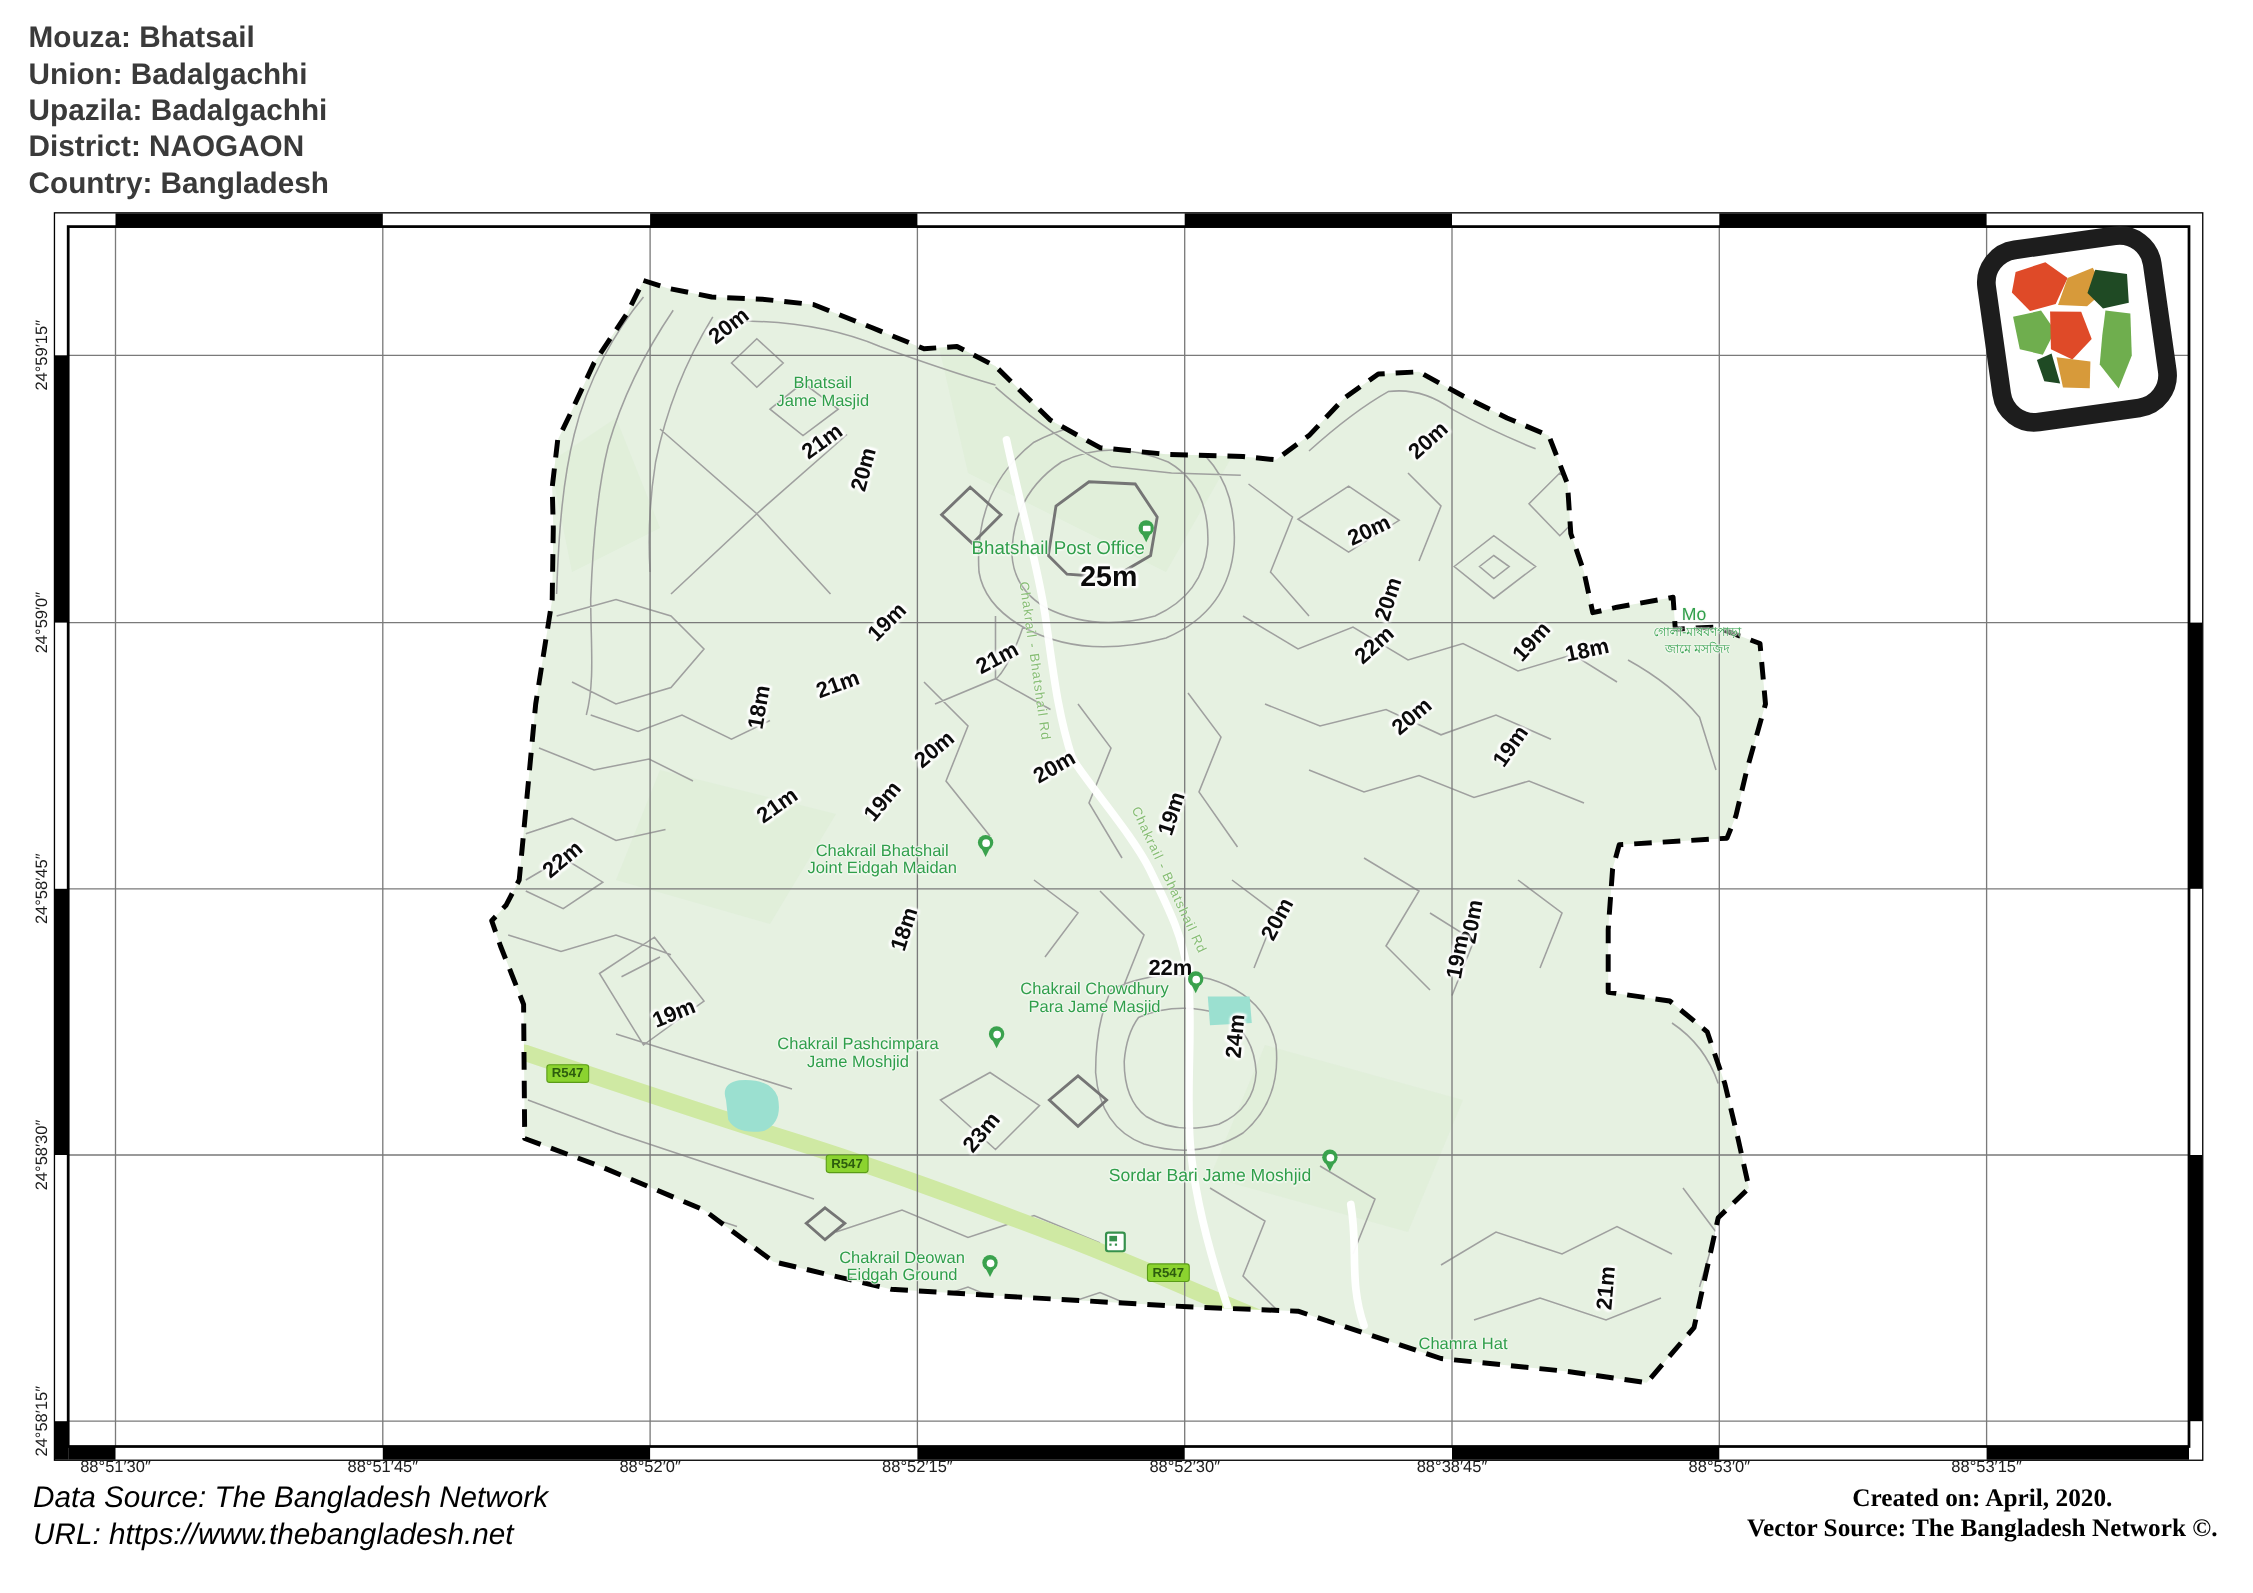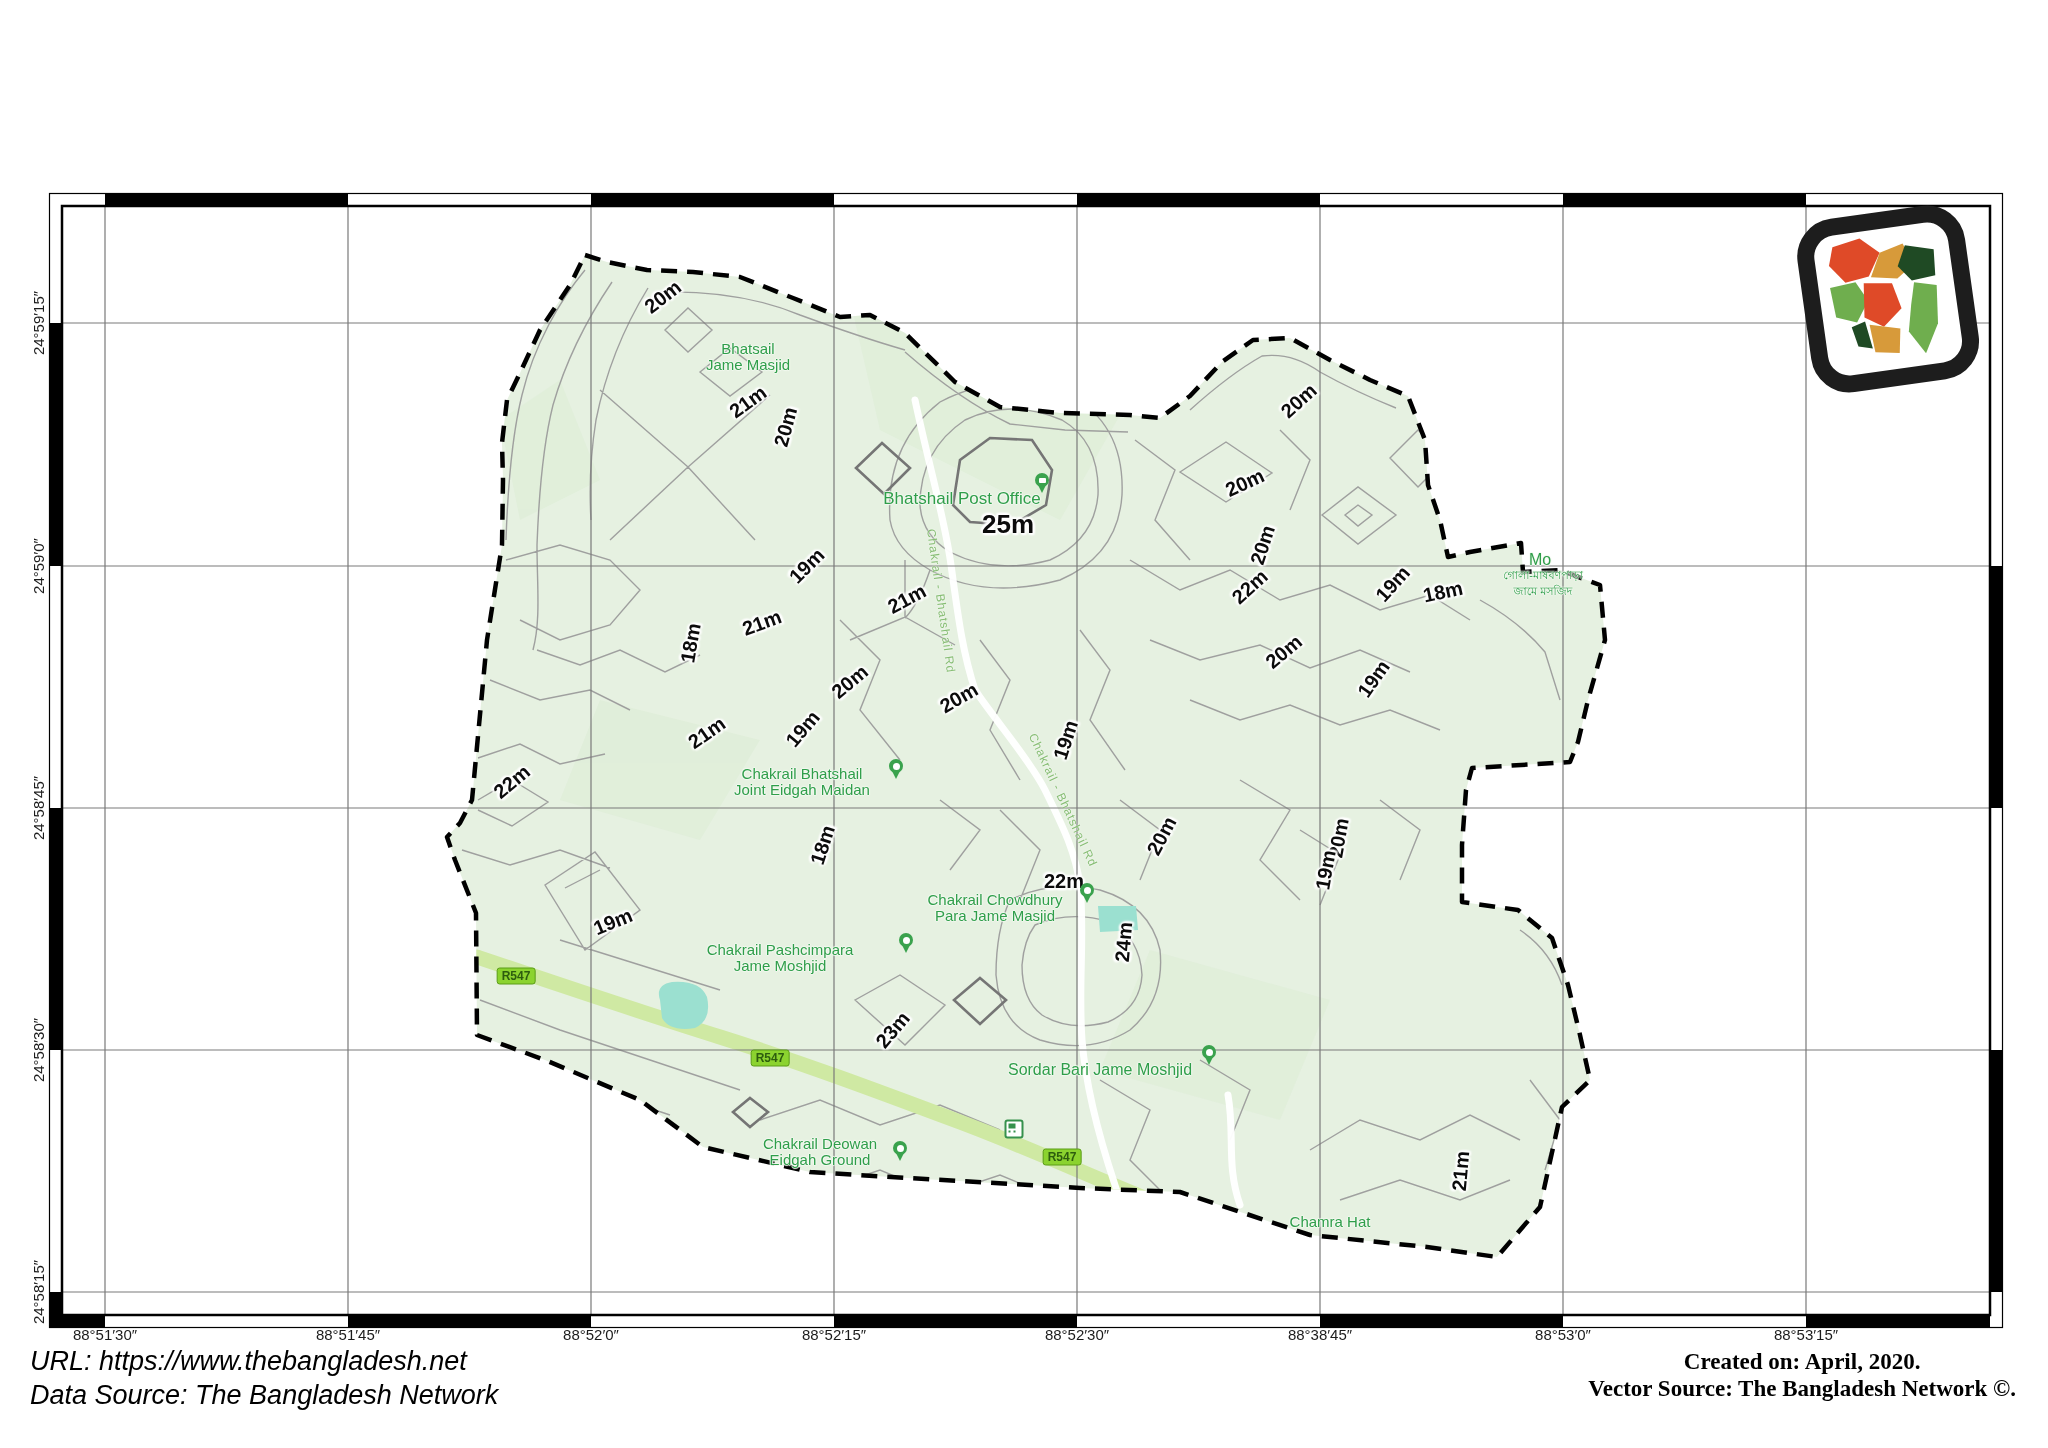--- a/index.html
+++ b/index.html
@@ -270,23 +270,30 @@
       <div class="tick" style="left: 1563px; top: 1334px; transform: translate(-50%, -50%) rotate(0deg);">88°53′0″</div>
       <div class="tick" style="left: 1806px; top: 1334px; transform: translate(-50%, -50%) rotate(0deg);">88°53′15″</div>
       <div class="tick" style="left: 38px; top: 323px; transform: translate(-50%, -50%) rotate(-90deg);">24°59′15″</div>
       <div class="tick" style="left: 38px; top: 566px; transform: translate(-50%, -50%) rotate(-90deg);">24°59′0″</div>
       <div class="tick" style="left: 38px; top: 808px; transform: translate(-50%, -50%) rotate(-90deg);">24°58′45″</div>
       <div class="tick" style="left: 38px; top: 1050px; transform: translate(-50%, -50%) rotate(-90deg);">24°58′30″</div>
       <div class="tick" style="left: 38px; top: 1292px; transform: translate(-50%, -50%) rotate(-90deg);">24°58′15″</div>
       <div class="transit" style="left: 1022px; top: 1137px; transform: translate(-50%, -50%) rotate(0deg);"></div>
     </div>
 
+  <div id="header">
+    <div>Mouza: Bhatsail</div>
+    <div>Union: Badalgachhi</div>
+    <div>Upazila: Badalgachhi</div>
+    <div>District: NAOGAON</div>
+    <div>Country: Bangladesh</div>
+  </div>
 
   <div id="footer-left">
+    <div>Data Source: The Bangladesh Network</div>
     <div>URL: https://www.thebangladesh.net</div>
-    <div>Data Source: The Bangladesh Network</div>
   </div>
   <div id="footer-right">
     <div>Created on: April, 2020.</div>
     <div>Vector Source: The Bangladesh Network ©.</div>
   </div>
 
 </div>
 
 </body></html>

